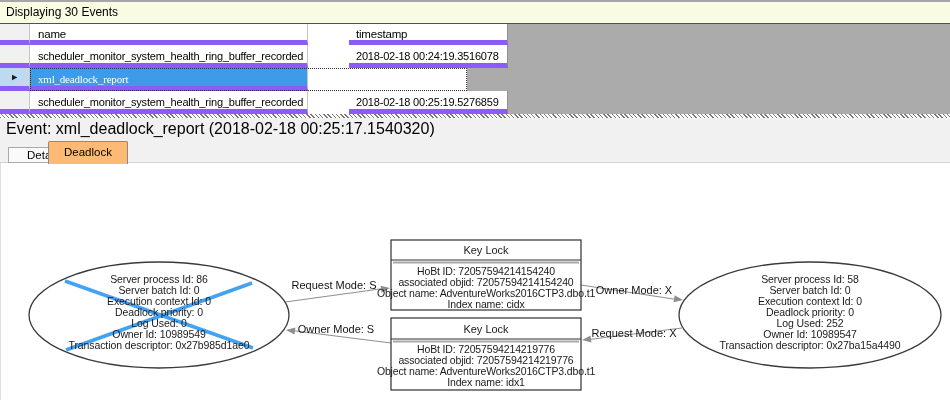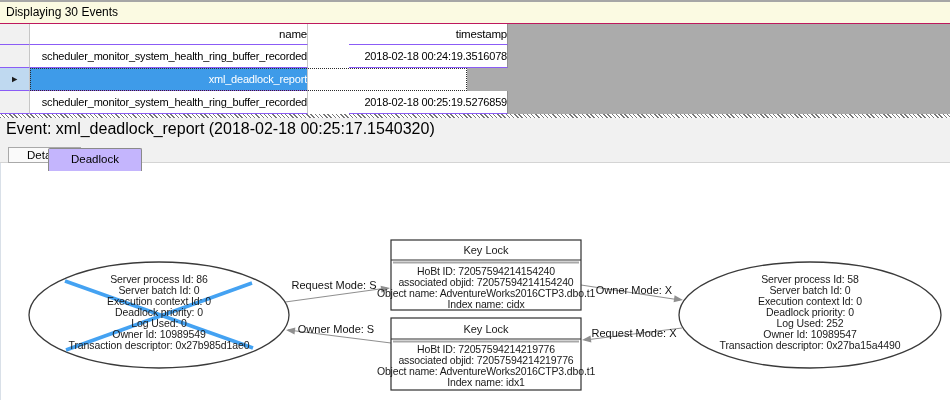--- a/index.html
+++ b/index.html
@@ -11,46 +11,46 @@
   .top-line{height:2px;background:#a6a6a6;}
 
   
   .banner{height:21px;line-height:21px;background:#fbfae2;border-bottom:1px solid #be185d;
           padding-left:6px;font-size:12px;white-space:nowrap;}
 
   
   .grid-zone{height:90px;background:#ababab;position:relative;}
   .grid{width:467px;background:#fff;}
   .grid-row{display:flex;width:467px;box-sizing:border-box;}
-  .cell{box-sizing:border-box;border-right:1px solid #c6c6c6;border-bottom:1px solid #8b5cf6;
-        overflow:hidden;white-space:nowrap;font-size:11px;letter-spacing:-0.2px;background:#fff;text-align:right;}
+  .cell{box-sizing:border-box;border-right:1px solid #c6c6c6;border-bottom:5px solid #8b5cf6;
+        overflow:hidden;white-space:nowrap;font-size:11px;letter-spacing:-0.2px;background:#fff;}
   .hdr .cell{height:21px;line-height:20px;font-size:11.5px;}
   .datarow .cell{height:23px;line-height:22px;}
   .c-sel{width:30px;background:#f1f1f1;flex:0 0 30px;display:flex;align-items:center;justify-content:center;}
   .c-name{width:278px;flex:0 0 278px;padding-left:8px;}
   .c-ts{width:159px;flex:0 0 159px;padding-left:7px;border-right:1px solid #909090;margin-left:41px;}
   .row-cells{display:flex;flex:0 0 437px;}
-  .sel-on .c-name,.sel-on .c-ts{background:#3e9be9;color:#fff;}
+  .sel-on .c-name,.sel-on .c-ts{background:#3e9be9;color:#fff;font-family:Liberation Serif, serif;}
   .sel-on .c-sel{background:#bfd9f0;}
   .sel-on .row-cells{outline:1px dotted #2b2b2b;outline-offset:-1px;}
   .marker{font-size:9px;color:#1c1c1c;line-height:1;}
 
   
   .splitter{height:4px;background-color:#fff;
             background-image:repeating-linear-gradient(45deg,#777 0 1px,#fff 1px 3px);}
 
   
   .event-line{height:22px;line-height:22px;background:#f1f1f1;padding-left:6px;font-size:16px;white-space:nowrap;}
 
   
   .tab-strip{height:23px;background:#f1f1f1;position:relative;border-bottom:1px solid #d4d4d4;box-sizing:border-box;}
   .tab{position:absolute;font-size:11.5px;text-align:center;box-sizing:border-box;background:#fafafa;}
   .tab-inactive{left:8px;top:7px;height:16px;line-height:15px;padding:0 18px;
                 border:1px solid #a9a9a9;z-index:1;}
-  .tab-active{left:48px;top:8px;height:23px;line-height:20px;padding:0 22px;background:#c4b5fd;
+  .tab-active{left:48px;top:1px;height:23px;line-height:20px;padding:0 15px;background:#fdba74;
               border:1px solid #8a8a8a;border-bottom:none;border-radius:2px 2px 0 0;z-index:2;}
 
   
   .content{height:237px;background:#fff;border-left:1px solid #d9e0e8;position:relative;box-sizing:border-box;}
   svg{display:block;}
   .node-line{font-size:10.5px;letter-spacing:-0.1px;fill:#1a1a1a;text-anchor:middle;}
   .box-title{font-size:11px;fill:#1a1a1a;text-anchor:middle;}
   .box-line{font-size:10.5px;letter-spacing:-0.15px;fill:#1a1a1a;text-anchor:middle;}
   .edge-label{font-size:11px;fill:#111;text-anchor:middle;}
 </style>

